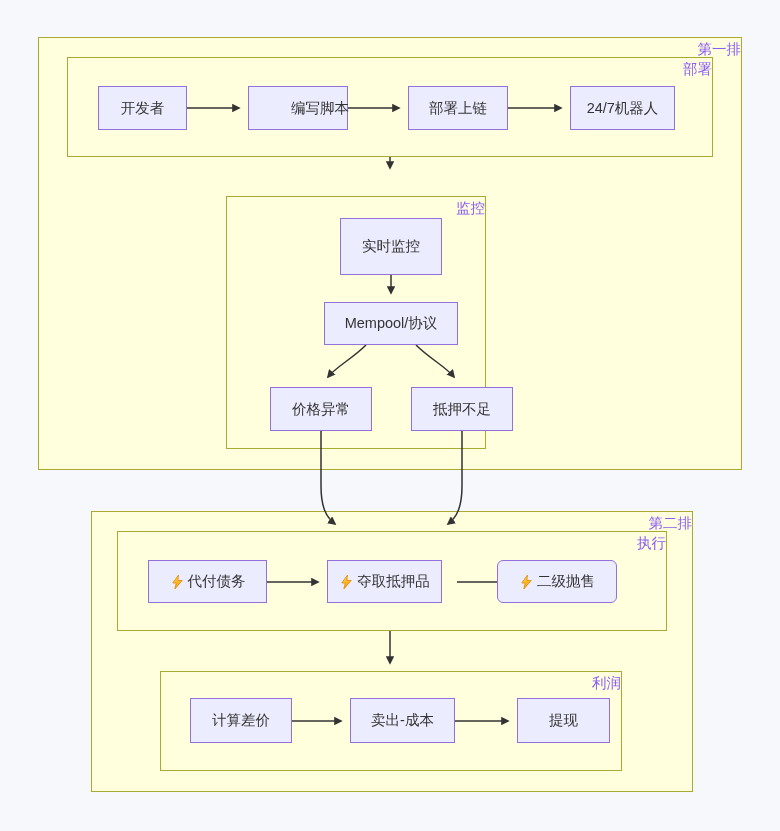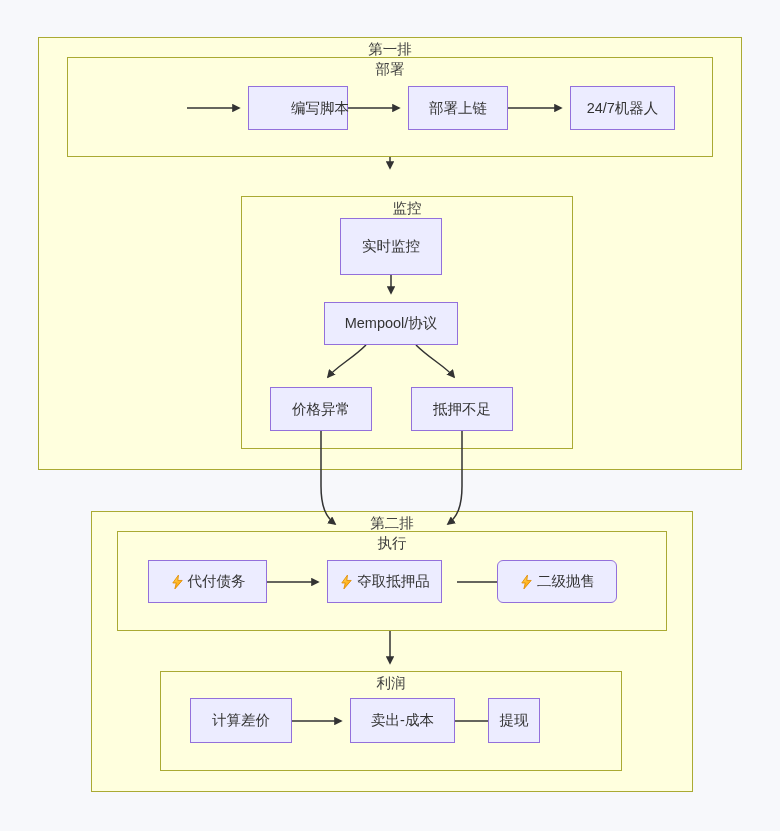--- a/index.html
+++ b/index.html
@@ -20,23 +20,23 @@
     background: #ffffde;
     border: 1px solid #aaaa33;
     box-sizing: border-box;
     z-index: 1;
   }
   .cluster-label {
     position: absolute;
     top: 2px;
     left: 0;
     width: 100%;
-    text-align: center;
+    text-align: right;
     font-size: 14.5px;
-    color: #404040;
+    color: #8b5cf6;
     line-height: 18px;
   }
   .edges {
     position: absolute;
     left: 0;
     top: 0;
     z-index: 2;
     pointer-events: none;
   }
   .node {
@@ -64,21 +64,21 @@
 <body>
 
 <div class="canvas">
 
   <div class="cluster" style="left:38px; top:37px; width:704px; height:433px;">
     <span class="cluster-label">第一排</span>
   </div>
   <div class="cluster" style="left:67px; top:57px; width:646px; height:100px;">
     <span class="cluster-label">部署</span>
   </div>
-  <div class="cluster" style="left:241px; top:196px; width:332px; height:253px;">
+  <div class="cluster" style="left:226px; top:196px; width:260px; height:253px;">
     <span class="cluster-label">监控</span>
   </div>
   <div class="cluster" style="left:91px; top:511px; width:602px; height:281px;">
     <span class="cluster-label">第二排</span>
   </div>
   <div class="cluster" style="left:117px; top:531px; width:550px; height:100px;">
     <span class="cluster-label">执行</span>
   </div>
   <div class="cluster" style="left:160px; top:671px; width:462px; height:100px;">
     <span class="cluster-label">利润</span>
@@ -101,20 +101,23 @@
       <path d="M321,431 L321,486 C321,507 326,517 335,524" marker-end="url(#arrow)"></path>
       <path d="M462,431 L462,486 C462,507 457,517 448,524" marker-end="url(#arrow)"></path>
       <path d="M267,582 H318" marker-end="url(#arrow)"></path>
       <path d="M457,582 H510" marker-end="url(#arrow)"></path>
       <path d="M390,631 V663" marker-end="url(#arrow)"></path>
       <path d="M292,721 H341" marker-end="url(#arrow)"></path>
       <path d="M455,721 H508" marker-end="url(#arrow)"></path>
     </g>
   </svg>
 
+  <div class="node" style="left:98px; top:86px; width:89px; height:44px;">
+    <span>开发者</span>
+  </div>
   <div class="node" style="left:248px; top:86px; width:100px; height:44px;padding-left:44px;">
     <span>编写脚本</span>
   </div>
   <div class="node" style="left:408px; top:86px; width:100px; height:44px;">
     <span>部署上链</span>
   </div>
   <div class="node" style="left:570px; top:86px; width:105px; height:44px;">
     <span>24/7机器人</span>
   </div>
 
@@ -167,17 +170,17 @@
     </svg>
     <span>二级抛售</span>
   </div>
 
   <div class="node" style="left:190px; top:698px; width:102px; height:45px;">
     <span>计算差价</span>
   </div>
   <div class="node" style="left:350px; top:698px; width:105px; height:45px;">
     <span>卖出-成本</span>
   </div>
-  <div class="node" style="left:488px; top:698px; width:52px; height:45px;">
+  <div class="node" style="left:517px; top:698px; width:93px; height:45px;">
     <span>提现</span>
   </div>
 
 </div>
 
 </body></html>

